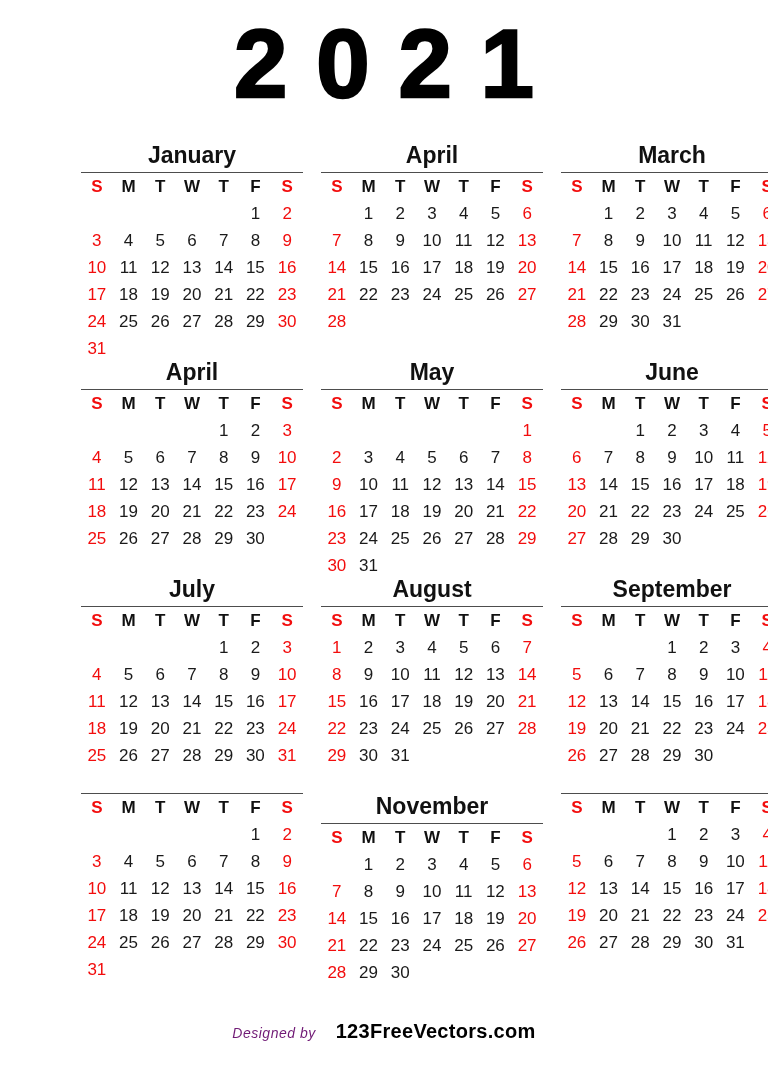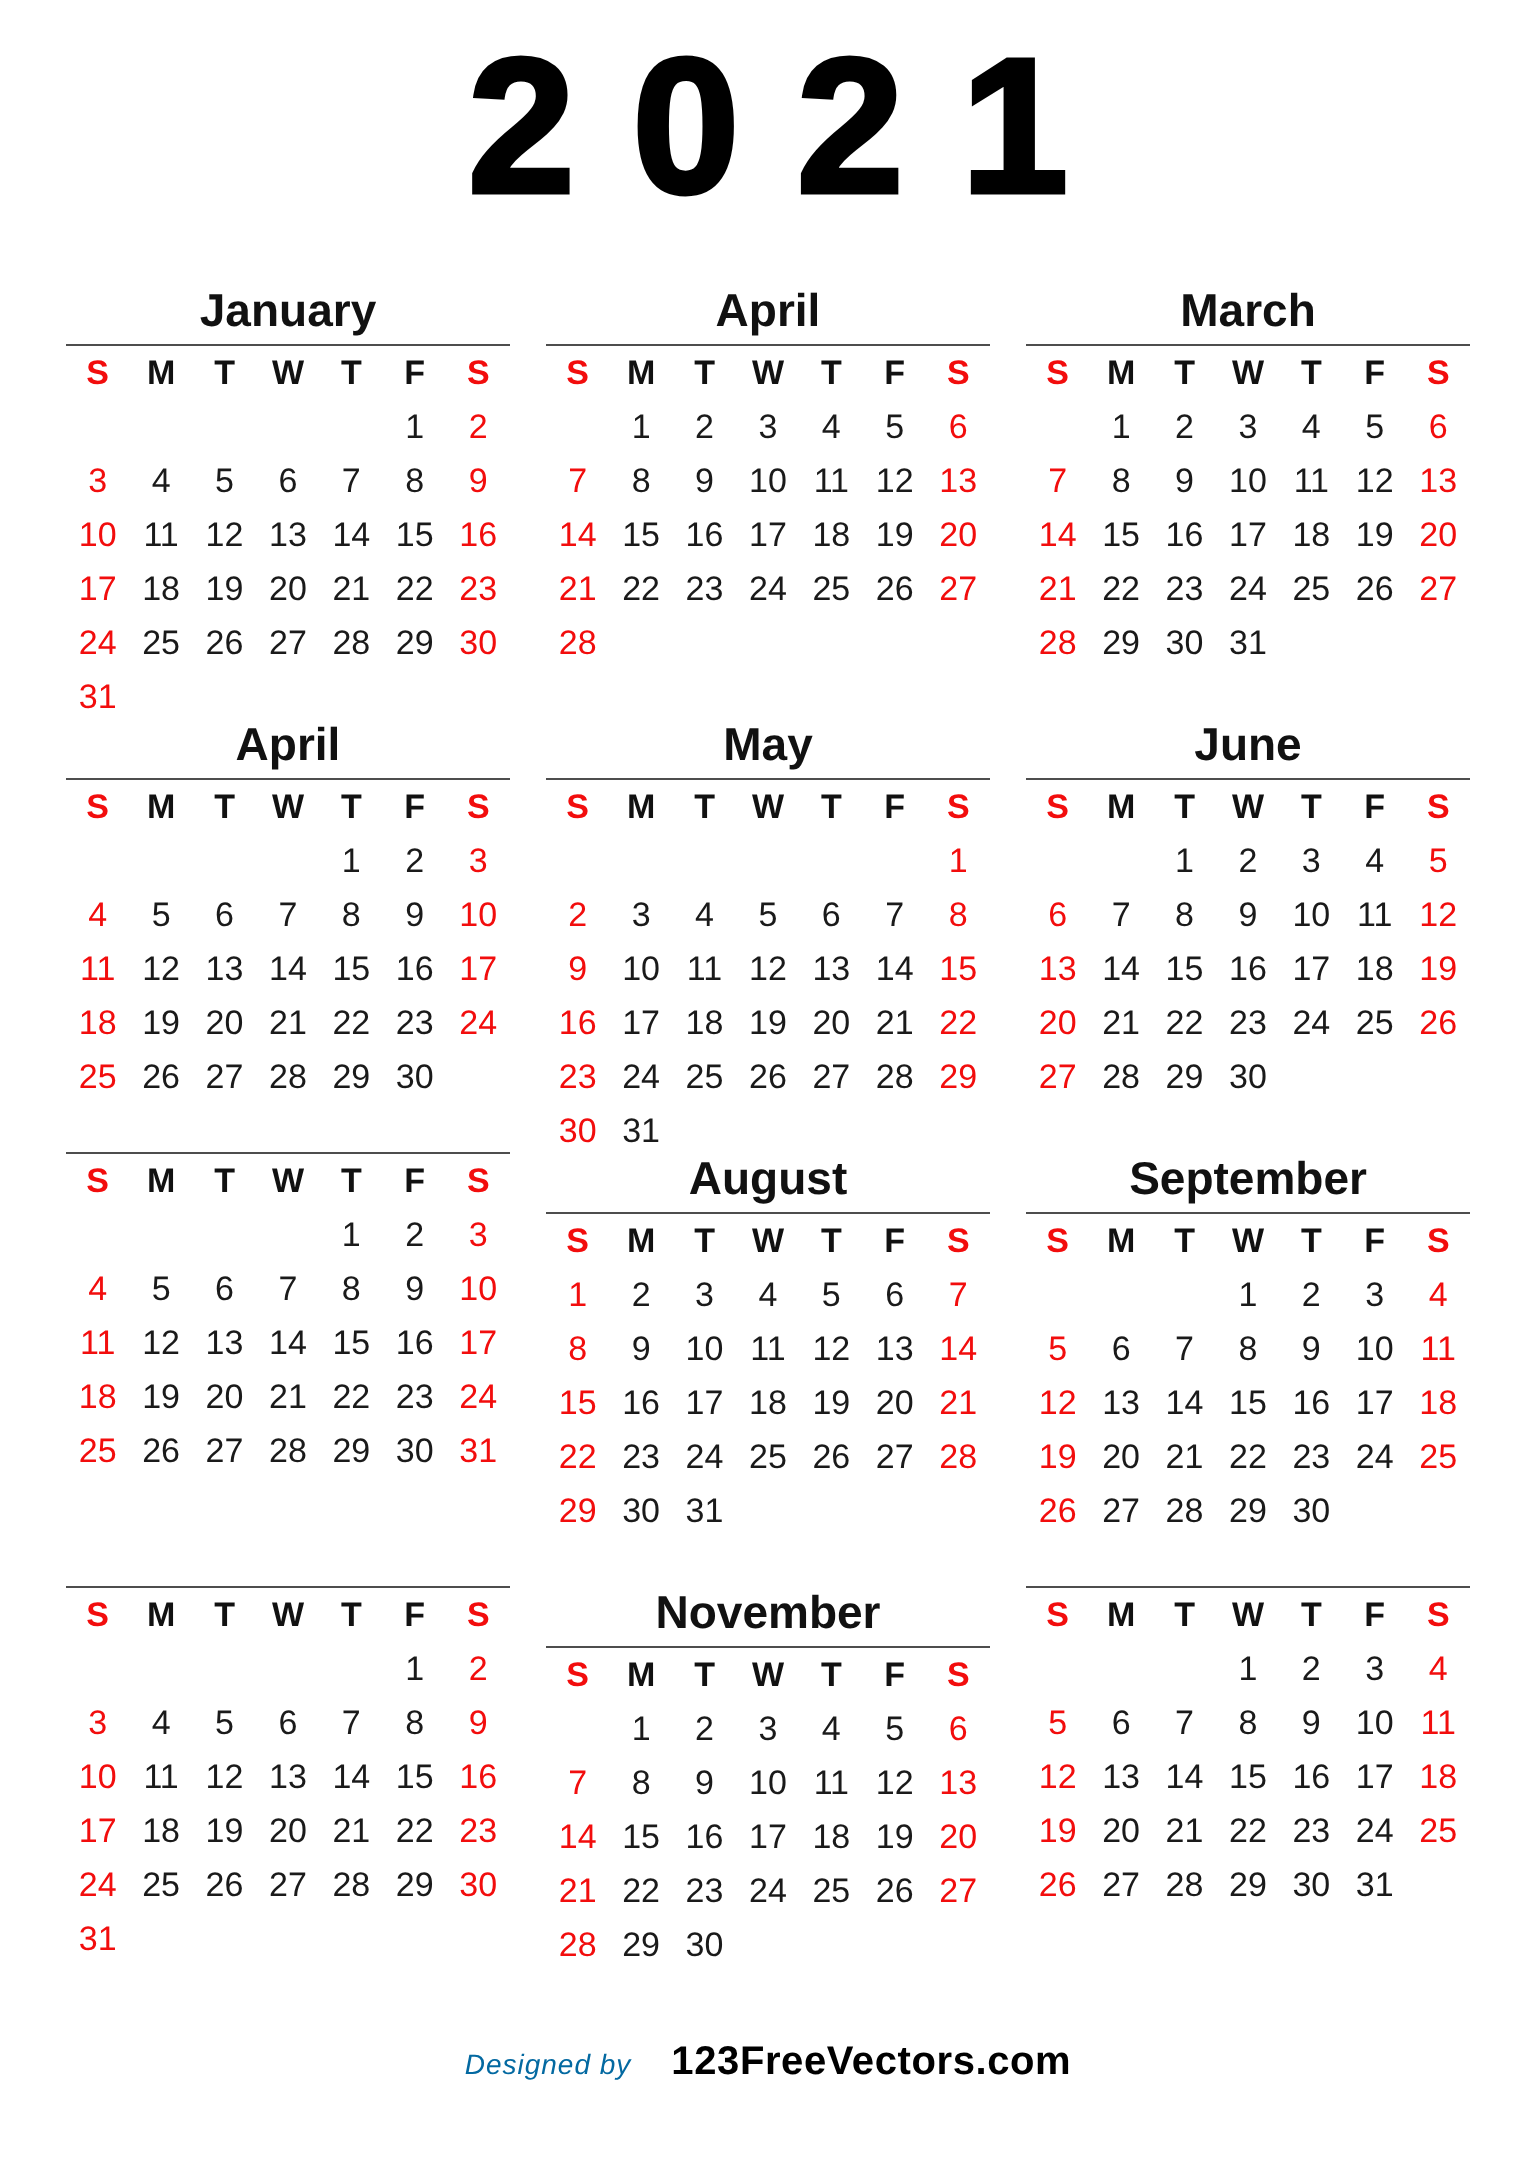--- a/index.html
+++ b/index.html
@@ -26,21 +26,21 @@
     color:#000;
   }
   .months{
     display:grid;
     grid-template-columns:repeat(3, 222px);
     column-gap:18px;
     grid-auto-rows:217px;
     justify-content:center;
     margin-top:30px;
   }
-  .month{ width:222px; }
+  .month{ width:222px;margin-left:48px; }
   .month-name{
     font-size:23px;
     font-weight:700;
     text-align:center;
     line-height:1.15;
     color:#111;
     margin-bottom:4px;
   }
   .month-rule{
     border-top:1.5px solid var(--rule);
@@ -66,21 +66,21 @@
     color:var(--ink);
   }
   .month-grid .we{ color:var(--weekend); }
   .footer{
     text-align:center;
     margin-top:10px;
   }
   .designed-by{
     font-style:italic;
     font-size:14px;
-    color:#0369a1;
+    color:#701a75;
     margin-right:20px;
     letter-spacing:0.5px;
   }
   .brand{
     font-weight:700;
     font-size:20px;
     color:#000000;
     letter-spacing:0.3px;
   }
 </style>
@@ -486,20 +486,21 @@
             <td>29</td>
             <td>30</td>
             <td></td>
             <td></td>
             <td class="we"></td>
           </tr>
         </tbody>
       </table>
     </section>
     <section class="month">
+      <h2 class="month-name">July</h2>
       <div class="month-rule"></div>
       <table class="month-grid">
         <thead>
           <tr>
             <th class="we">S</th>
             <th>M</th>
             <th>T</th>
             <th>W</th>
             <th>T</th>
             <th>F</th>

